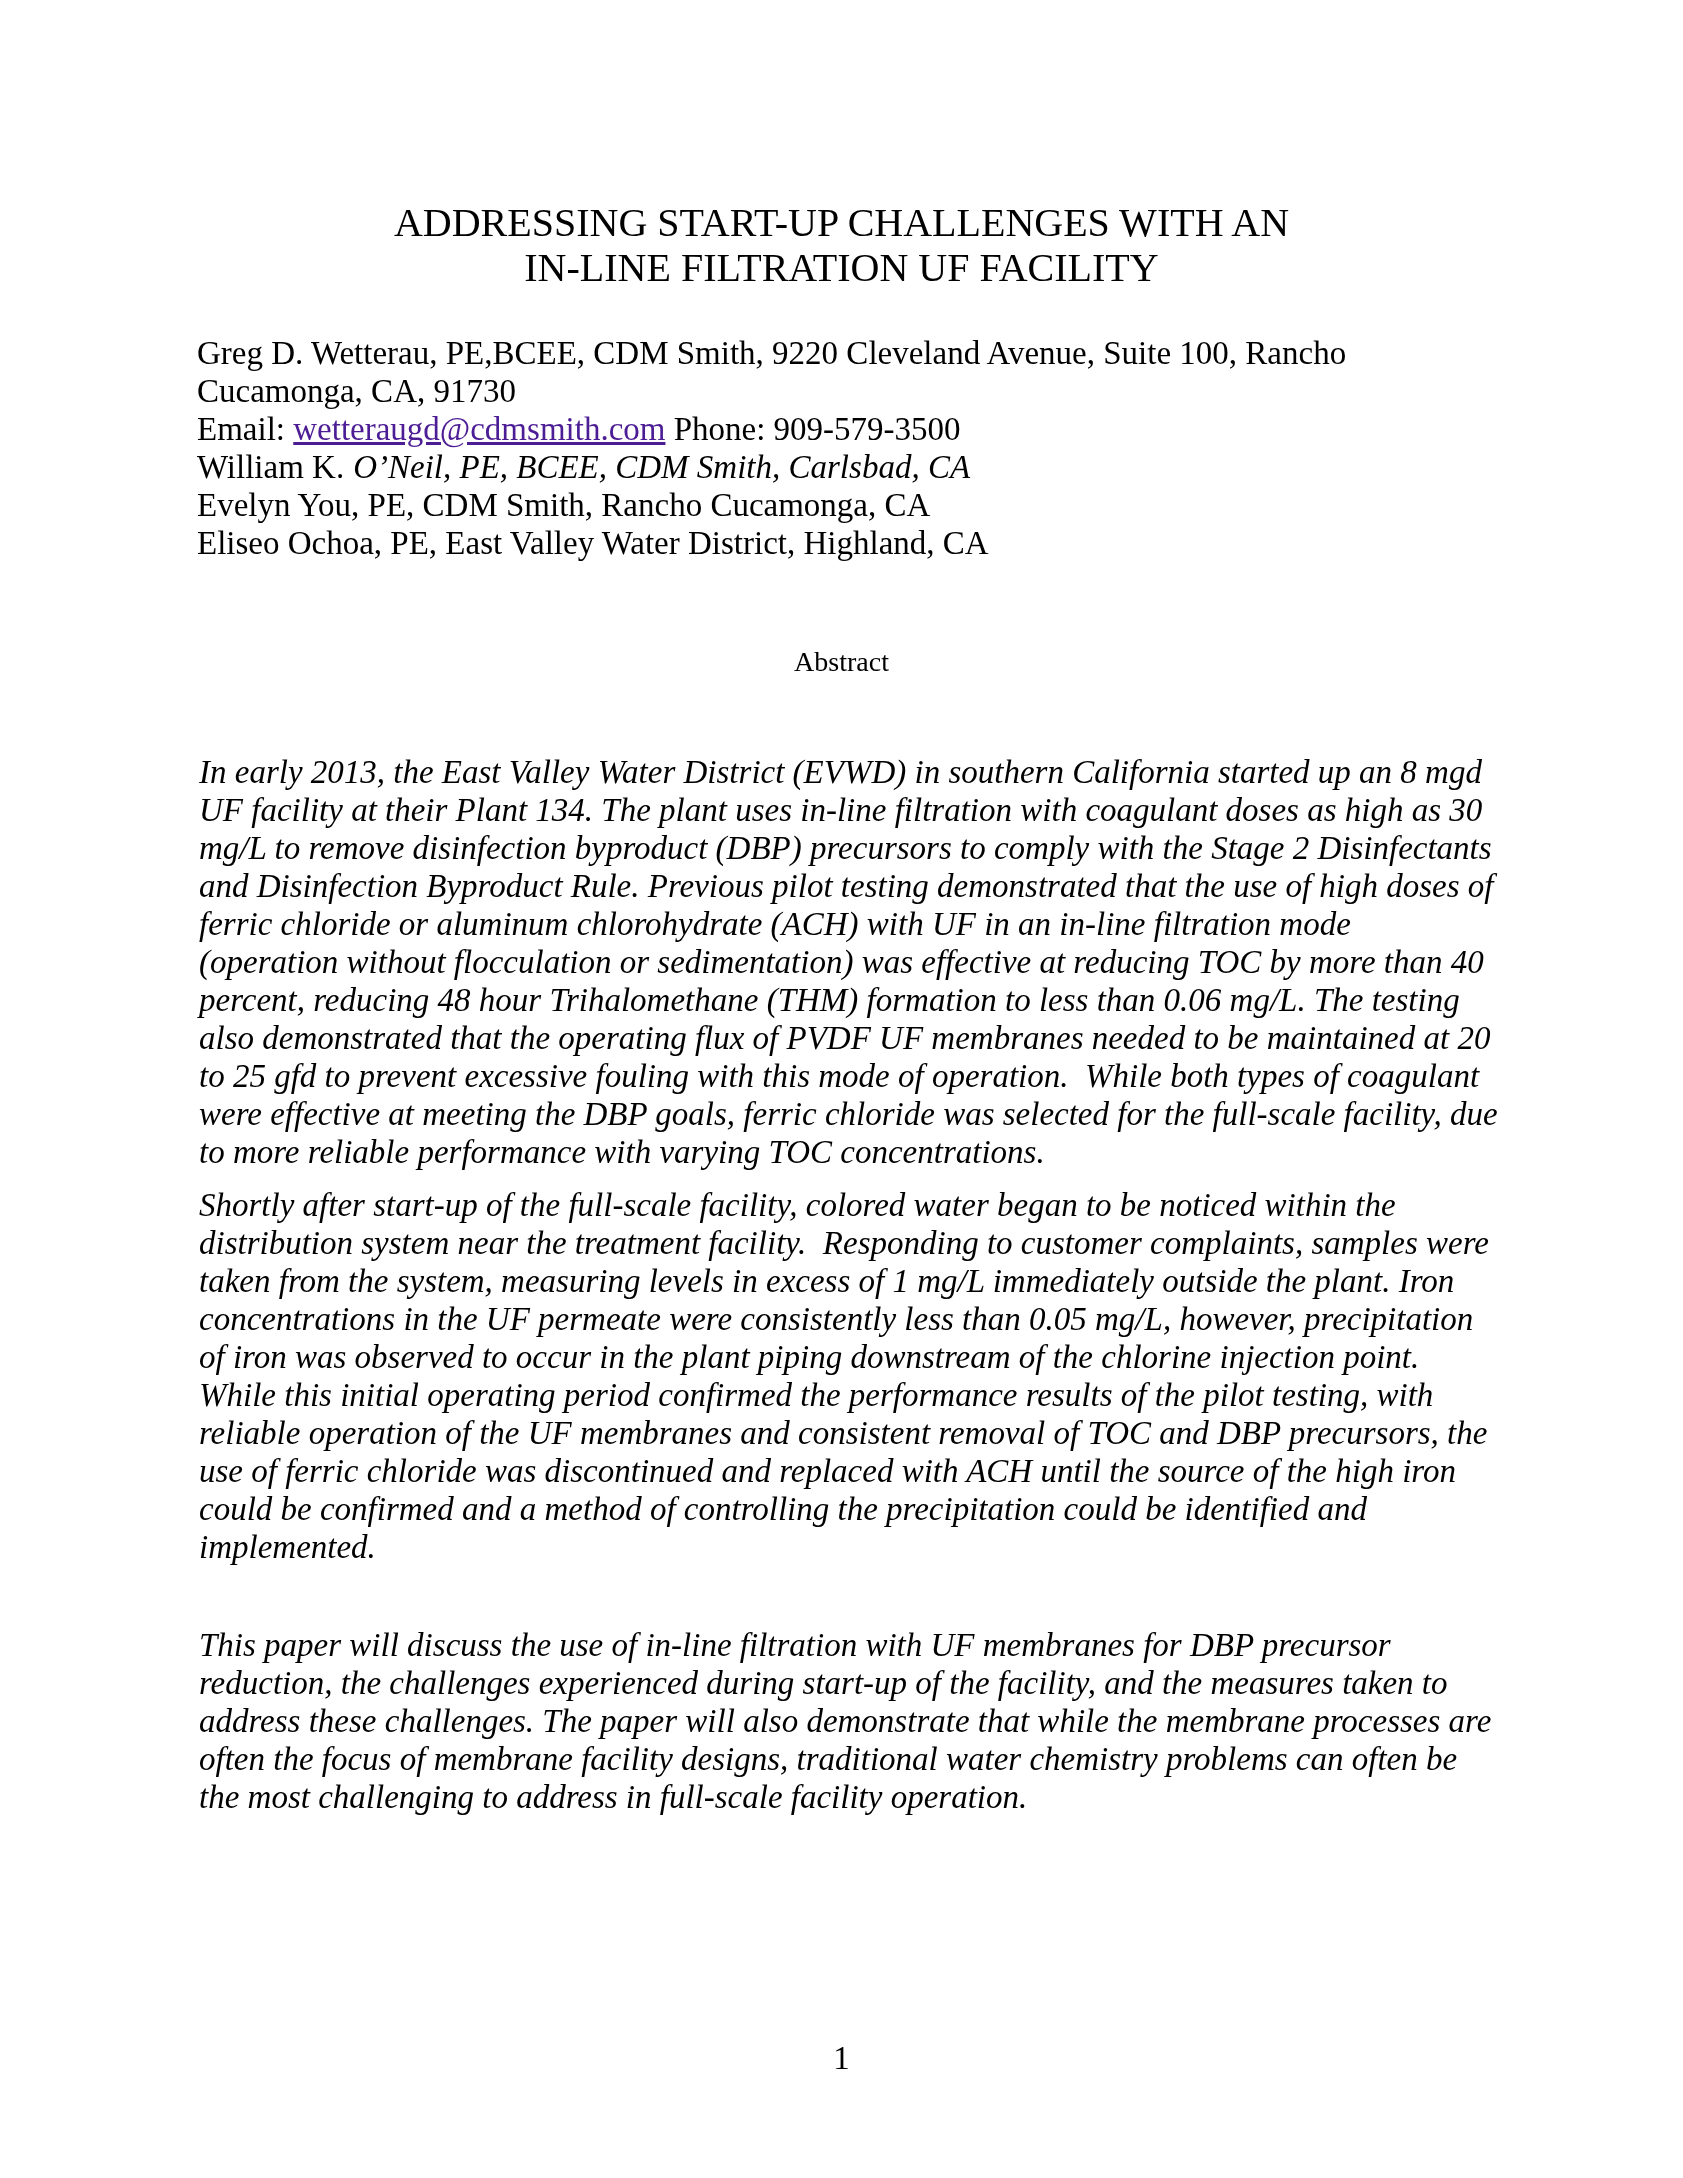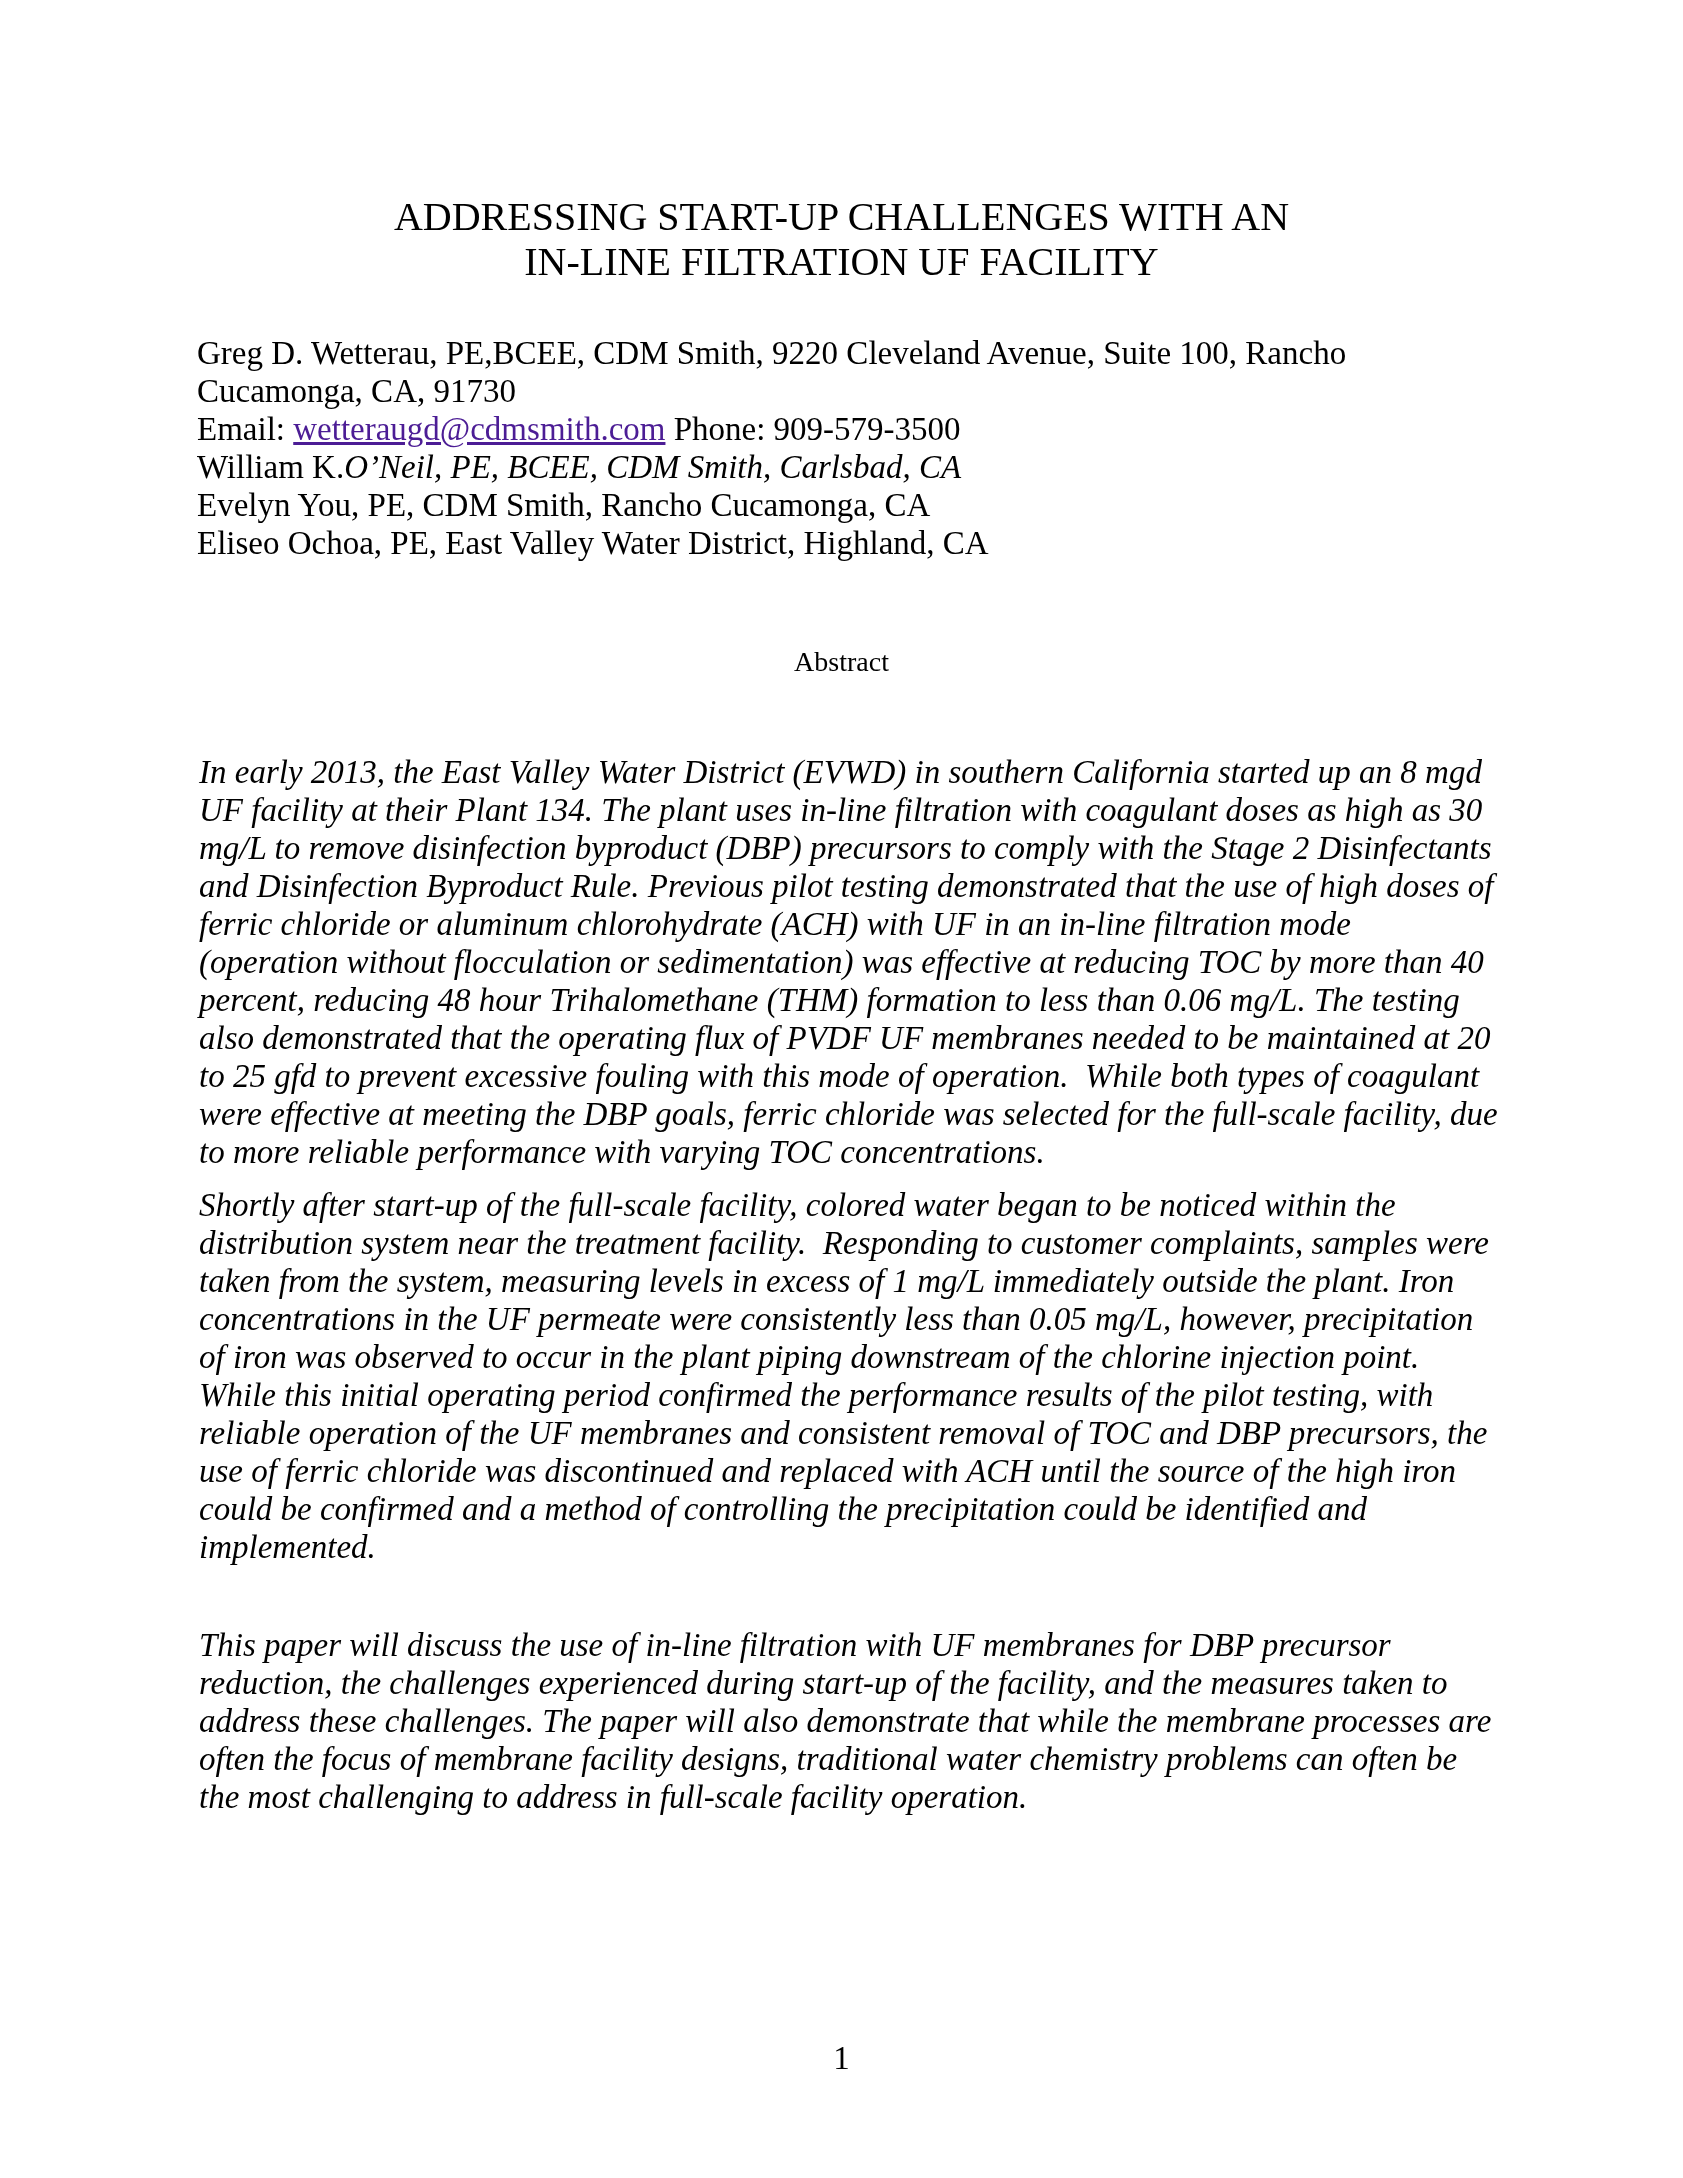--- a/index.html
+++ b/index.html
@@ -11,21 +11,21 @@
     position: relative;
     width: 1683px;
     height: 2178px;
     background: #ffffff;
     color: #000000;
     font-family: "Liberation Serif", "DejaVu Serif", serif;
     overflow: hidden;
   }
   .title {
     position: absolute;
-    top: 194px;
+    top: 200px;
     left: 197px;
     width: 1289px;
     margin: 0;
     text-align: center;
     font-size: 40px;
     line-height: 45px;
     font-weight: normal;
   }
   .title .tline { display: block; }
   .authors {
@@ -38,20 +38,21 @@
     line-height: 38px;
   }
   .aline { display: block; }
   .email-link {
     color: #4c1d95;
     text-decoration: underline;
     cursor: pointer;
   }
   .it {
     font-style: italic;
+    margin-left: 9px;
   }
   .abstract-heading {
     position: absolute;
     top: 639px;
     left: 197px;
     width: 1289px;
     margin: 0;
     text-align: center;
     font-size: 28px;
     line-height: 45px;

